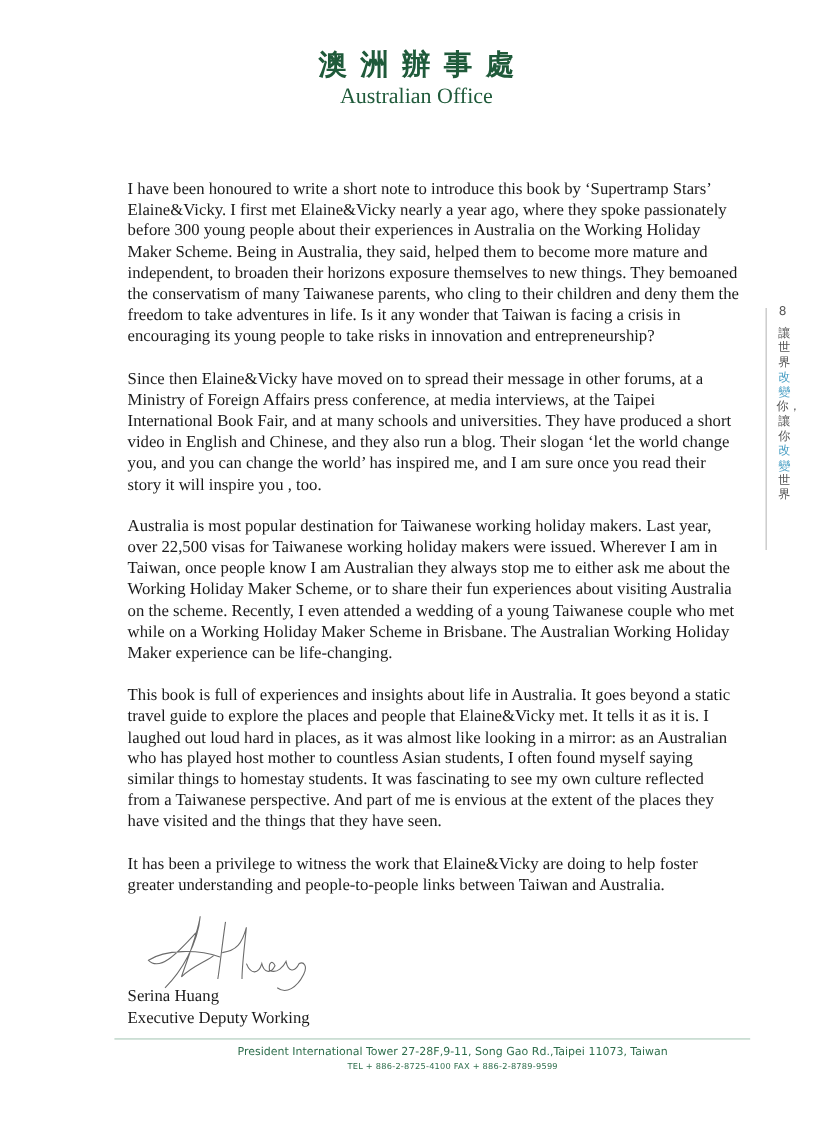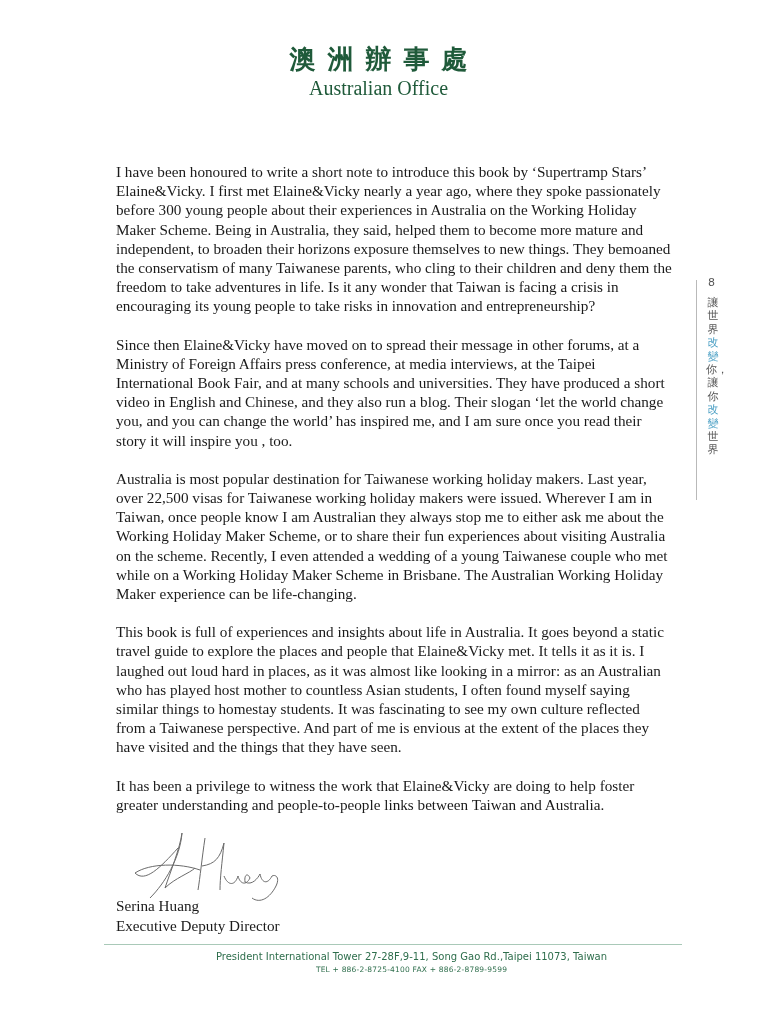--- a/index.html
+++ b/index.html
@@ -41,21 +41,21 @@
   <p class="para">This book is full of experiences and insights about life in Australia.  It goes beyond a static travel guide to explore the places and people that Elaine&amp;Vicky met.  It tells it as it is.  I laughed out loud hard in places, as it was almost like looking in a mirror:  as an Australian who has played host mother to countless Asian students, I often found myself saying similar things to homestay students.  It was fascinating to see my own culture reflected from a Taiwanese perspective.  And part of me is envious at the extent of the places they have visited and the things that they have seen.</p>
   <p class="para">It has been a privilege to witness the work that Elaine&amp;Vicky are doing to help foster greater understanding and people-to-people links between Taiwan and Australia.</p>
 </div>
 
 <svg class="signature" viewBox="0 0 180 80">
   <path d="M30 70 C 45 55, 60 30, 62 5 C 60 20, 50 45, 45 60 C 55 50, 70 45, 75 40 M58 20 C 40 40, 25 55, 15 45 C 30 35, 60 35, 80 42 M85 10 C 82 30, 80 50, 78 62 M82 38 C 95 36, 100 30, 104 15 C 102 35, 100 50, 100 62 M104 48 C 108 58, 115 58, 118 48 C 120 56, 126 58, 130 50 C 128 45, 124 46, 125 54 C 132 58, 138 50, 140 46 C 142 56, 148 56, 152 48 C 156 46, 160 50, 156 58 C 150 70, 140 76, 132 70" fill="none" stroke="#6b6b6b" stroke-width="1"></path>
 </svg>
 
 <div class="sig-block">
   <div>Serina Huang</div>
-  <div>Executive Deputy Director</div>
+  <div>Executive Deputy Working</div>
 </div>
 
 <div class="side">
   <div class="side-rule"></div>
   <div class="side-num">8</div>
   <div class="side-text">
     <span>讓世界</span><span class="hl">改變</span><span>你，讓你</span><span class="hl">改變</span><span>世界</span>
   </div>
 </div>
 

